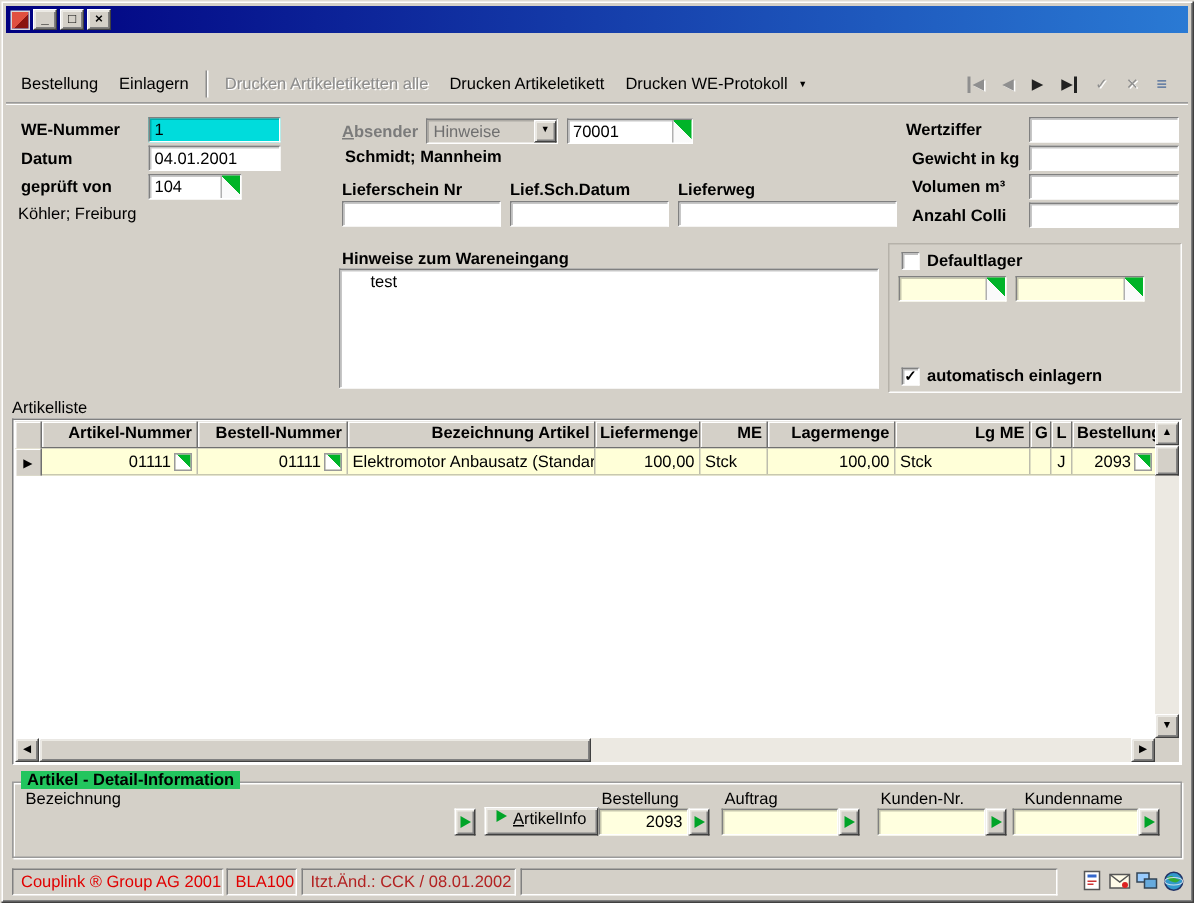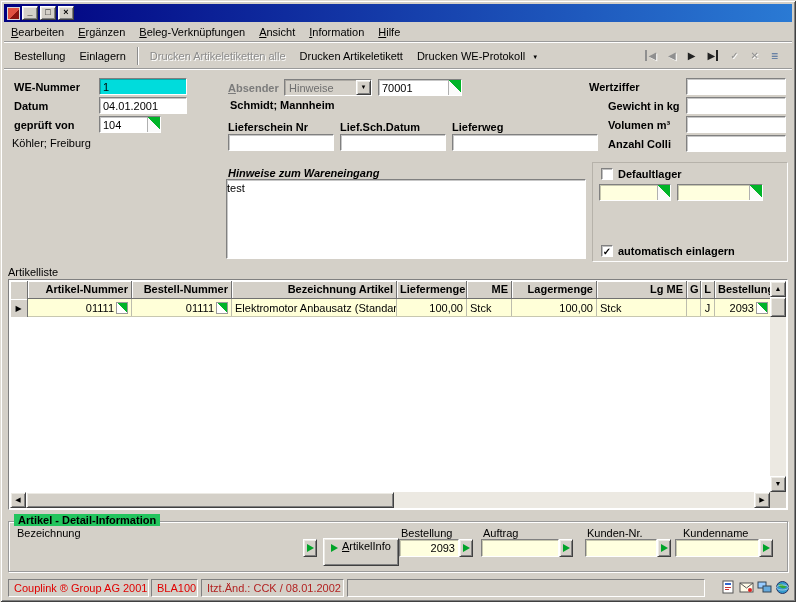--- a/index.html
+++ b/index.html
@@ -52,21 +52,21 @@
   .lk-btn{position:absolute; right:0; top:0; bottom:0; width:13px;
     background:linear-gradient(225deg,#00b428 46%,#fafafa 46%); border-left:1px solid #b0b0b0;}
   .combo{position:absolute; height:17px; border:1px solid; border-color:#808080 #fff #fff #808080;
     background:#d4d0c8; display:flex; box-shadow:inset 1px 1px 0 rgba(0,0,0,.18);}
   .combo .val{flex:1; padding:2px 4px; color:#6f6f6f; overflow:hidden; white-space:nowrap;}
   .combo .dd{width:15px; flex:none; background:#d4d0c8; border:1px solid; border-color:#fff #404040 #404040 #fff;
     box-shadow:inset 1px 1px 0 #eceae4, inset -1px -1px 0 #808080; font-size:6px; text-align:center; line-height:13px;}
   .static{position:absolute; white-space:nowrap;}
   textarea.hinweise{position:absolute; left:226px; top:179px; width:360px; height:80px; background:#fff;
     border:1px solid; border-color:#808080 #fff #fff #808080; box-shadow:inset 1px 1px 0 rgba(0,0,0,.22);
-    font-size:11px; padding:2px 0; resize:none;}
+    font-size:11px; padding:2px 20px; resize:none;}
   .panel-default{position:absolute; left:592px; top:162px; width:196px; height:100px;
     border:1px solid; border-color:#b6b2aa #fdfdfd #fdfdfd #b6b2aa;}
   .cb{position:absolute; width:12px; height:12px; background:#fff; border:1px solid; border-color:#808080 #fff #fff #808080;
     box-shadow:inset 1px 1px 0 rgba(0,0,0,.25); font-size:10px; font-weight:bold; line-height:11px; text-align:center;}
   .cb-lbl{position:absolute; font-weight:bold; white-space:nowrap;}
   
   .grid{position:absolute; left:8px; top:279px; width:780px; height:231px; background:#fff;
     border:1px solid; border-color:#808080 #fff #fff #808080;}
   .g-head{position:absolute; left:1px; top:1px; height:18px; display:flex;text-align:right;}
   .g-row{position:absolute; left:1px; top:19px; height:18px; display:flex; background:#ffffd8; border-bottom:1px solid #c8c8b0;}
@@ -97,49 +97,41 @@
   .corner{position:absolute; right:1px; bottom:1px; width:16px; height:16px; background:#d4d0c8;}
   
   .groupbox{position:absolute; left:8px; top:521px; width:780px; height:51px;
     border:1px solid #9a9a9a; box-shadow:inset 1px 1px 0 #fff, 1px 1px 0 #fff;}
   .gb-title{position:absolute; left:5px; top:-8px; background:#22c55e; padding:0 4px; font-weight:bold; white-space:nowrap;}
   .d-lbl{position:absolute; white-space:nowrap;}
   .arrow-btn{position:absolute; width:14px; height:18px; background:#d4d0c8; border:1px solid; border-color:#fff #404040 #404040 #fff;
     box-shadow:inset 1px 1px 0 #eceae4, inset -1px -1px 0 #808080; display:flex; align-items:center; justify-content:center; cursor:default;}
   .tri-right{width:0; height:0; border-left:7px solid #00a428; border-top:4px solid transparent; border-bottom:4px solid transparent;}
   .btn{position:absolute; height:19px; background:#d4d0c8; border:1px solid; border-color:#fff #404040 #404040 #fff;
-    box-shadow:inset 1px 1px 0 #eceae4, inset -1px -1px 0 #808080; display:flex; align-items:flex-end; gap:4px;
-    padding:13px 7px; cursor:default; white-space:nowrap;}
+    box-shadow:inset 1px 1px 0 #eceae4, inset -1px -1px 0 #808080; display:flex; align-items:flex-start; gap:4px;
+    padding:1px 7px; cursor:default; white-space:nowrap;}
   
   .statusbar{position:absolute; left:4px; right:4px; bottom:4px; height:20px;}
   .sb-panel{position:absolute; top:1px; height:18px; border:1px solid; border-color:#808080 #fff #fff #808080;
     padding:2px 5px; white-space:nowrap; overflow:hidden;}
   .red{color:#e00000;} .maroon{color:#b22222;}
   .status-icons{position:absolute; right:2px; top:2px; display:flex; gap:3px; align-items:center;}
 </style>
 </head>
 <body>
 
 <div id="window">
 
   <div class="titlebar">
     <span class="app-icon"></span>
     <span class="win-btn">_</span>
     <span class="win-btn">□</span>
     <span class="win-btn">×</span>
   </div>
 
-  <div class="menubar">
-    <span class="menu-item">Bearbeiten</span>
-    <span class="menu-item">Ergänzen</span>
-    <span class="menu-item">Beleg-Verknüpfungen</span>
-    <span class="menu-item">Ansicht</span>
-    <span class="menu-item">Information</span>
-    <span class="menu-item">Hilfe</span>
-  </div>
 
   <div class="toolbar">
     <span class="tool-btn">Bestellung</span>
     <span class="tool-btn">Einlagern</span>
     <span class="tool-sep"></span>
     <span class="tool-btn disabled">Drucken Artikeletiketten alle</span>
     <span class="tool-btn">Drucken Artikeletikett</span>
     <span class="tool-btn">Drucken WE-Protokoll</span>
     <span class="tool-dd">▼</span>
     <div class="nav-group">
@@ -174,30 +166,30 @@
     <span class="lk-btn"></span>
   </span>
   <span class="lbl" style="left:230px; top:99px;">Schmidt; Mannheim</span>
   <span class="lbl" style="left:228px; top:121px;">Lieferschein Nr</span>
   <span class="lbl" style="left:340px; top:121px;">Lief.Sch.Datum</span>
   <span class="lbl" style="left:452px; top:121px;">Lieferweg</span>
   <input class="tfield" style="left: 228px; top: 134px; width: 106px;" value="">
   <input class="tfield" style="left: 340px; top: 134px; width: 106px;" value="">
   <input class="tfield" style="left: 452px; top: 134px; width: 146px;" value="">
 
-  <span class="lbl" style="left:589px; top:81px;">Wertziffer</span>
+  <span class="lbl" style="left:604px; top:81px;">Wertziffer</span>
   <input class="tfield" style="left: 686px; top: 78px; width: 100px;" value="">
   <span class="lbl" style="left:608px; top:100px;">Gewicht in kg</span>
   <input class="tfield" style="left: 686px; top: 97px; width: 100px;" value="">
   <span class="lbl" style="left:608px; top:119px;">Volumen m³</span>
   <input class="tfield" style="left: 686px; top: 116px; width: 100px;" value="">
   <span class="lbl" style="left:608px; top:138px;">Anzahl Colli</span>
   <input class="tfield" style="left: 686px; top: 135px; width: 100px;" value="">
 
-  <span class="lbl" style="left:228px; top:167px;font-style:italic;">Hinweise zum Wareneingang</span>
+  <span class="lbl" style="left:228px; top:167px;">Hinweise zum Wareneingang</span>
   <textarea class="hinweise" style="">test</textarea>
 
   <div class="panel-default">
     <span class="cb" style="left:8px; top:5px;"></span>
     <span class="cb-lbl" style="left:25px; top:5px;">Defaultlager</span>
     <span class="lookup yellow" style="left:6px; top:21px; width:72px; background:#ffffdf;">
       <input value="" style="">
       <span class="lk-btn"></span>
     </span>
     <span class="lookup" style="left:84px; top:21px; width:86px; background:#ffffdf;">

